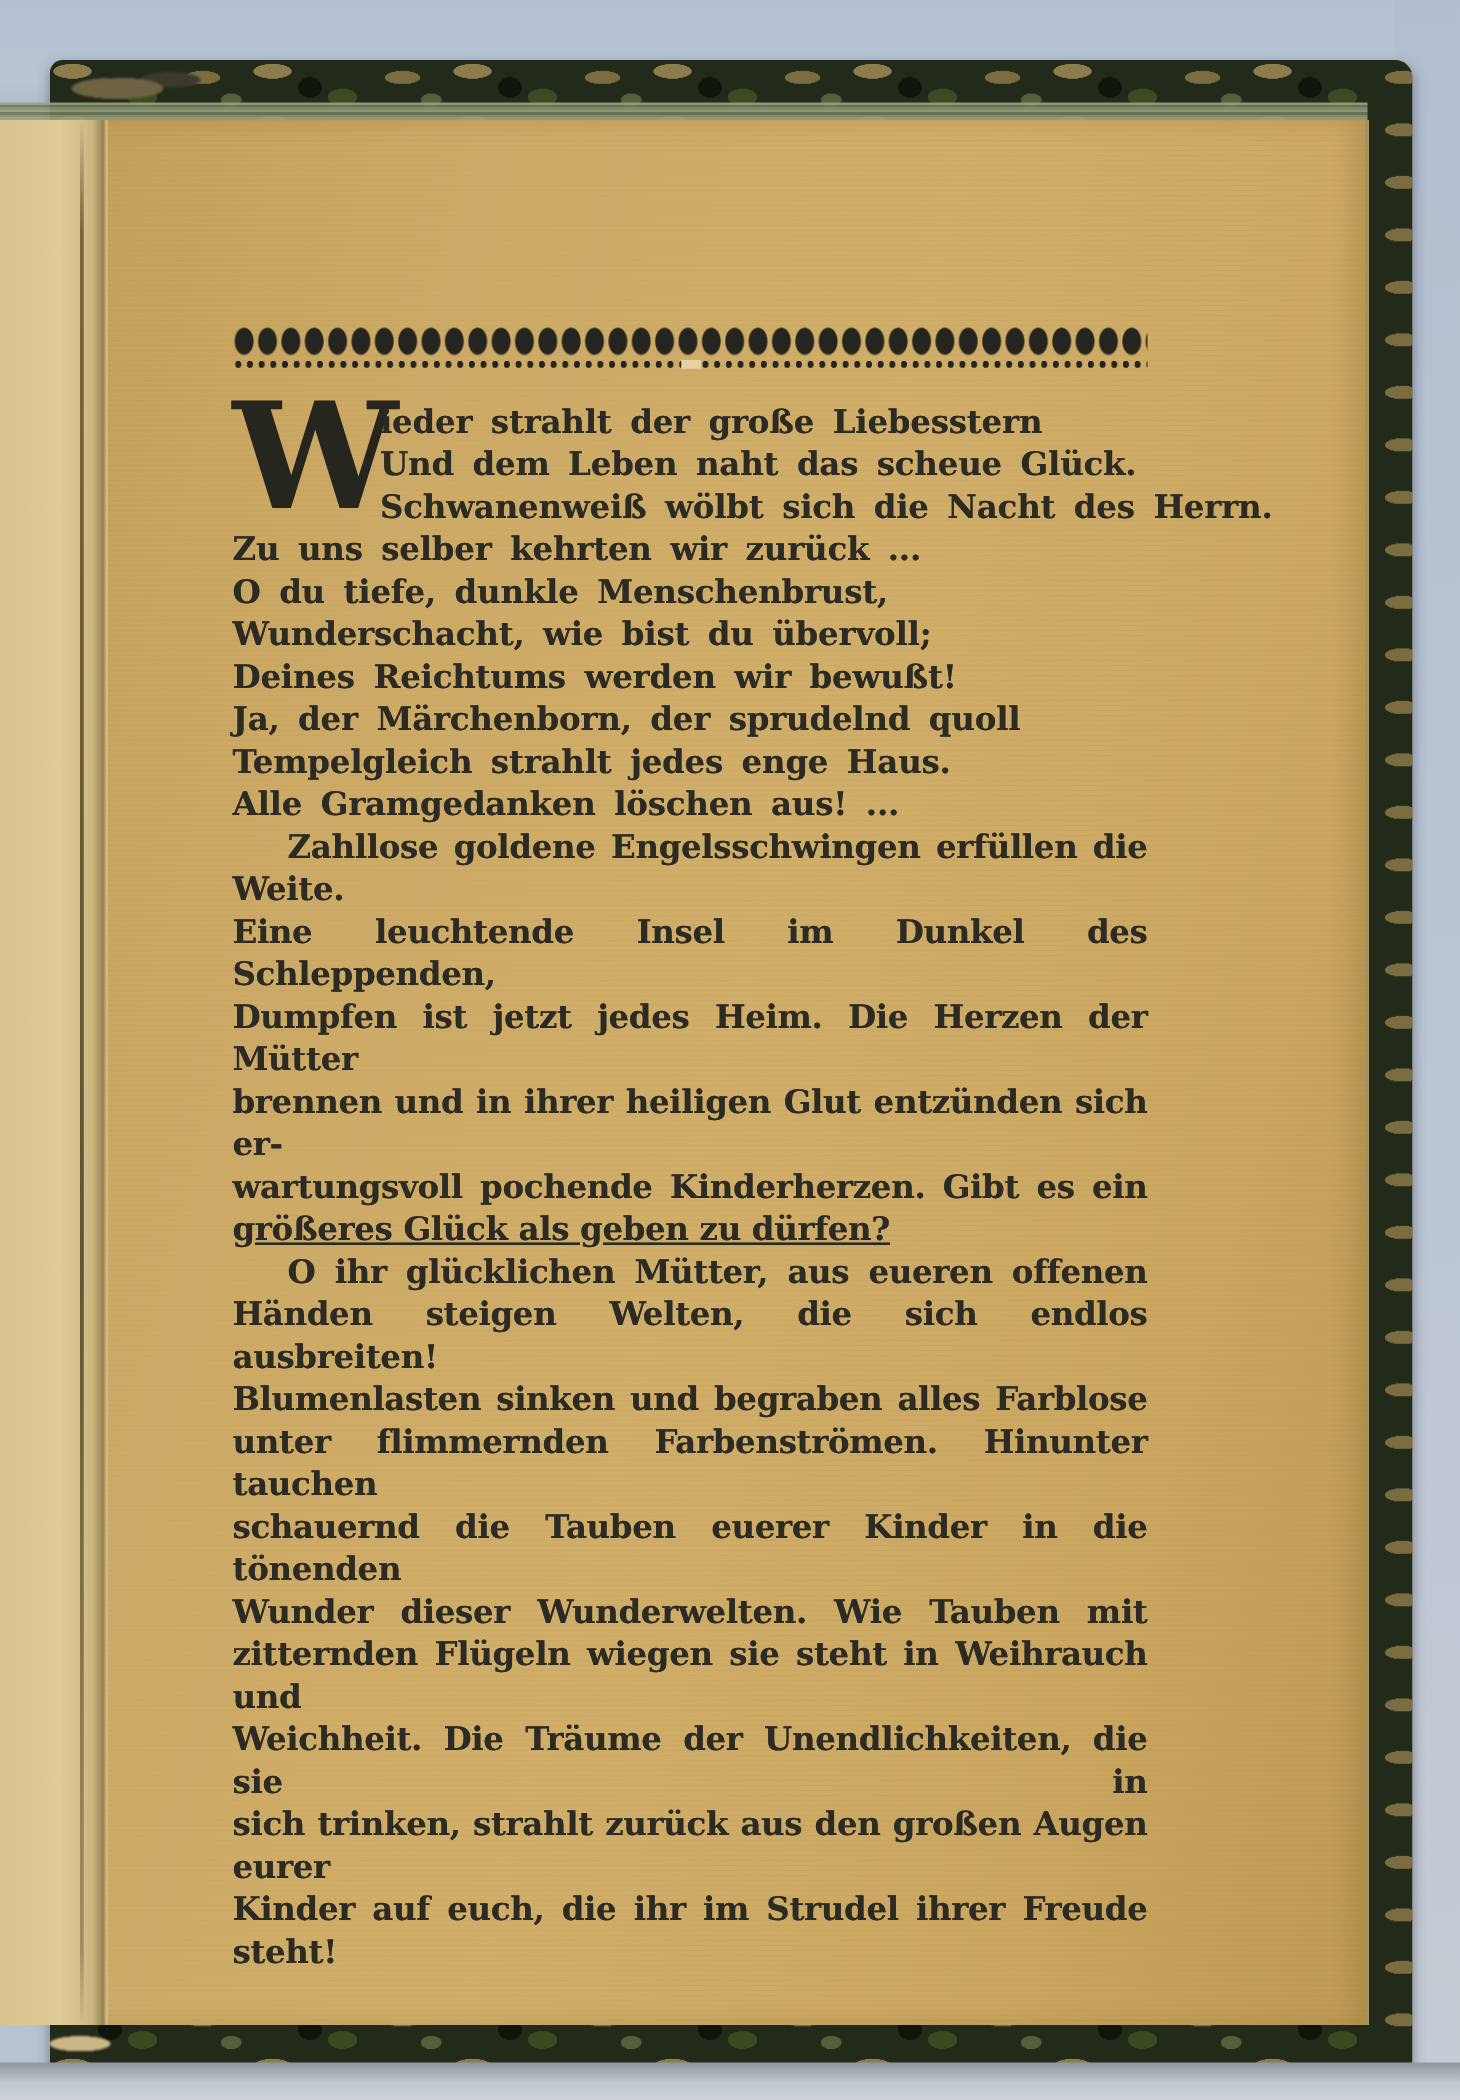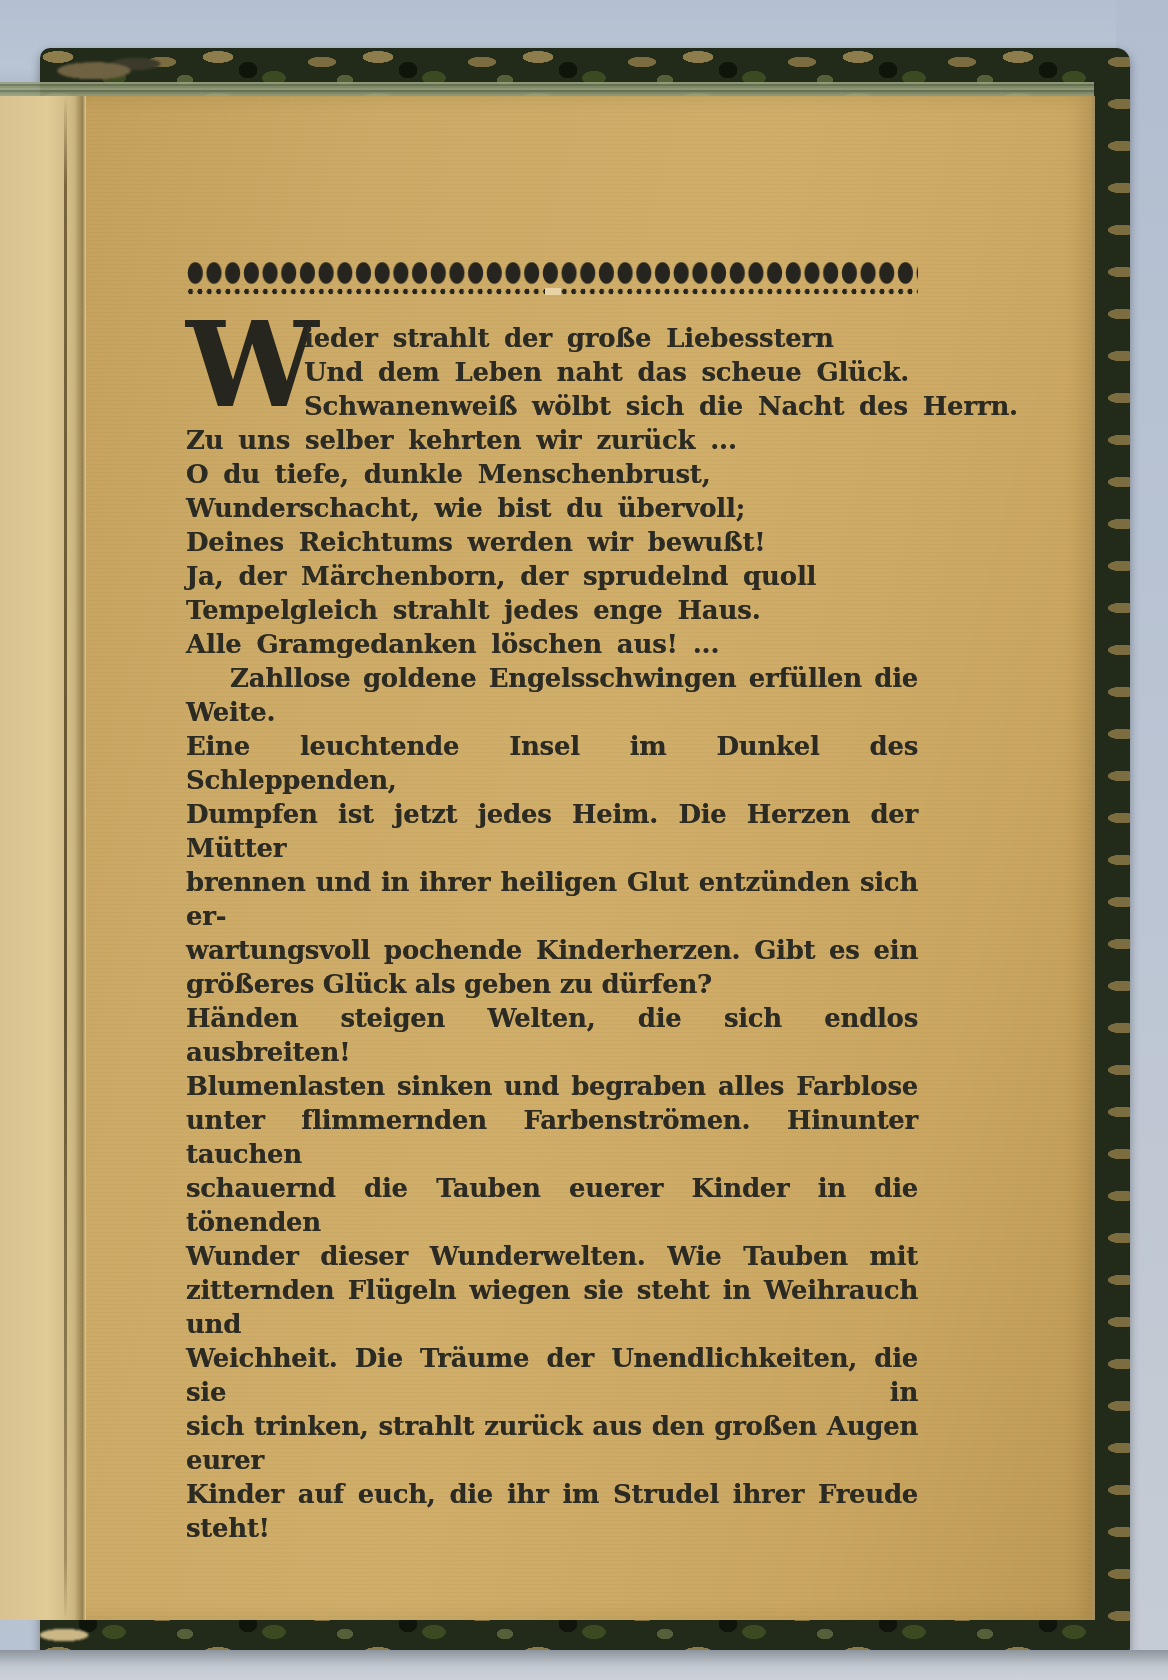--- a/index.html
+++ b/index.html
@@ -71,21 +71,21 @@
   .poem{margin-top:26px;font-size:26px;line-height:34px;font-weight:bold;letter-spacing:-.2px;}
   .drop-cap{float:left;width:118px;height:96px;font-size:118px;line-height:88px;
             font-weight:bold;color:#26251e;letter-spacing:-4px;}
   .poem-line{white-space:nowrap;word-spacing:6px;
              text-shadow:0 0 .5px rgba(43,42,35,.55);}
 
   .prose{margin-top:0;font-size:26px;line-height:34px;font-weight:bold;letter-spacing:-.3px;}
   .prose-line{text-align:justify;text-align-last:justify;
               text-shadow:0 0 .5px rgba(43,42,35,.55);}
   .prose-line.first{text-indent:44px;}
-  .prose-line.rag{text-align-last:left;}
+  .prose-line.rag{text-align-last:left;text-decoration:underline;}
 </style>
 </head>
 <body>
 
 <div id="scene">
   <div class="bg-top"></div>
   <div class="bg-right"></div>
 
   <div class="cover"></div>
   <div class="cover-tear"></div>
@@ -121,20 +121,21 @@
 
       <div class="para">
             <div class="prose-line first">Zahllose goldene Engelsschwingen erfüllen die Weite.</div>
             <div class="prose-line">Eine leuchtende Insel im Dunkel des Schleppenden,</div>
             <div class="prose-line">Dumpfen ist jetzt jedes Heim. Die Herzen der Mütter</div>
             <div class="prose-line">brennen und in ihrer heiligen Glut entzünden sich er-</div>
             <div class="prose-line">wartungsvoll pochende Kinderherzen. Gibt es ein</div>
             <div class="prose-line rag">größeres Glück als geben zu dürfen?</div>
           </div>
           <div class="para">
+            <div class="prose-line first">O ihr glücklichen Mütter, aus eueren offenen</div>
             <div class="prose-line">Händen steigen Welten, die sich endlos ausbreiten!</div>
             <div class="prose-line">Blumenlasten sinken und begraben alles Farblose</div>
             <div class="prose-line">unter flimmernden Farbenströmen. Hinunter tauchen</div>
             <div class="prose-line">schauernd die Tauben euerer Kinder in die tönenden</div>
             <div class="prose-line">Wunder dieser Wunderwelten. Wie Tauben mit</div>
             <div class="prose-line">zitternden Flügeln wiegen sie steht in Weihrauch und</div>
             <div class="prose-line">Weichheit. Die Träume der Unendlichkeiten, die sie in</div>
             <div class="prose-line">sich trinken, strahlt zurück aus den großen Augen eurer</div>
             <div class="prose-line">Kinder auf euch, die ihr im Strudel ihrer Freude steht!</div>
           </div>

